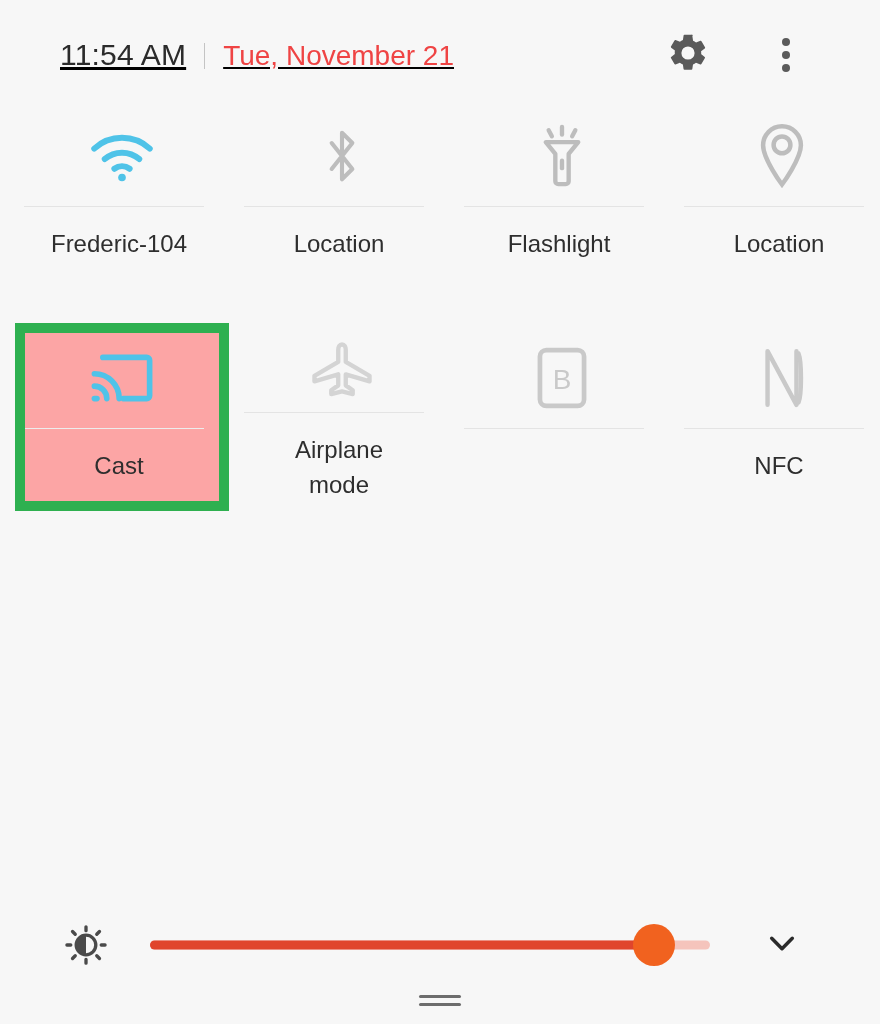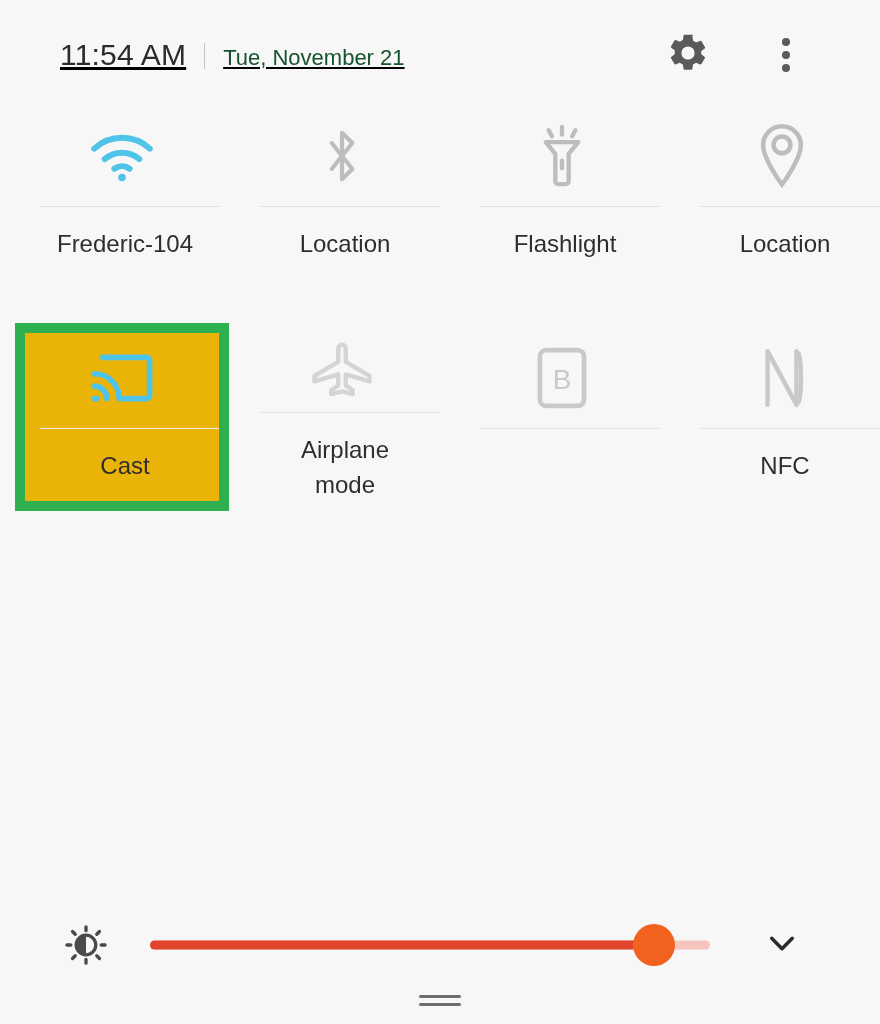--- a/index.html
+++ b/index.html
@@ -40,22 +40,22 @@
   .clock-sep {
     display: inline-block;
     width: 1px;
     height: 26px;
     background: #c4c4c4;
     margin: 0 18px;
     position: relative;
     top: 4px;
   }
   .clock-date {
-    font-size: 22px;
-    color: #14532d;
+    font-size: 28px;
+    color: #ef4444;
   }
   .header-actions {
     position: absolute;
     right: 0; top: 0;
     height: 110px;
     display: flex;
     align-items: center;
   }
   .icon-btn {
     width: 72px; height: 72px;
@@ -89,21 +89,21 @@
     width: 880px;
   }
   .tile {
     width: 196px;
     height: 170px;
     margin-left: 24px;
     position: relative;
     box-sizing: border-box;
     display: flex;
     flex-direction: column;
-    align-items: flex-end;
+    align-items: flex-start;
   }
   .tile-icon-area {
     height: 96px;
     width: 100%;
     display: flex;
     align-items: center;
     justify-content: center;
   }
   .tile-divider {
     width: 180px;
@@ -114,21 +114,21 @@
     margin-top: 19px;
     width: 190px;
     text-align: center;
     font-size: 24px;
     line-height: 35px;
     color: #2e2e2e;
   }
   .tile.highlighted {
     outline: 10px solid #2eb050;
     outline-offset: -1px;
-    background: #eab308;
+    background: #fca5a5;
   }
   .tile.highlighted .tile-divider { background: #ececec; }
 
   .row2 { margin-top: 52px; }
   .row3 { margin-top: 56px; }
 
   
   .brightness {
     position: absolute;
     left: 0;

